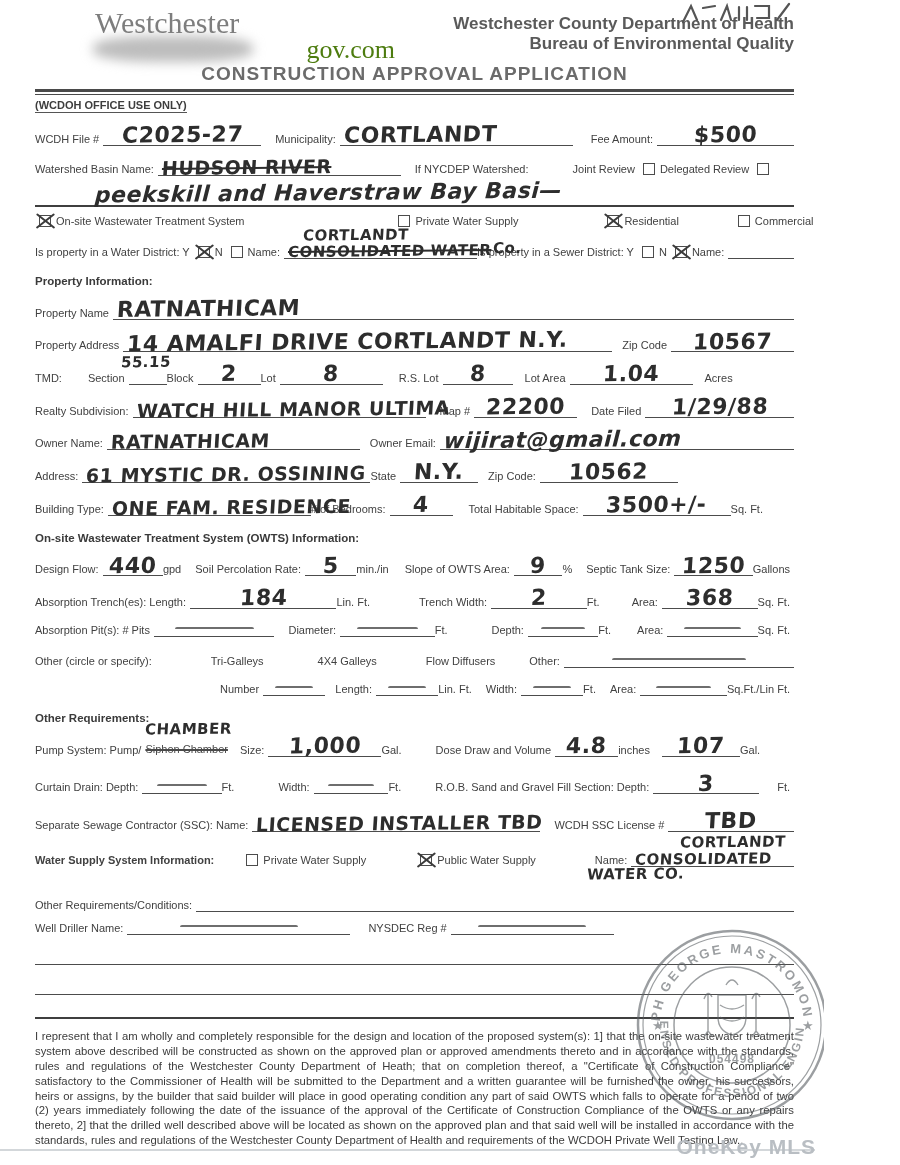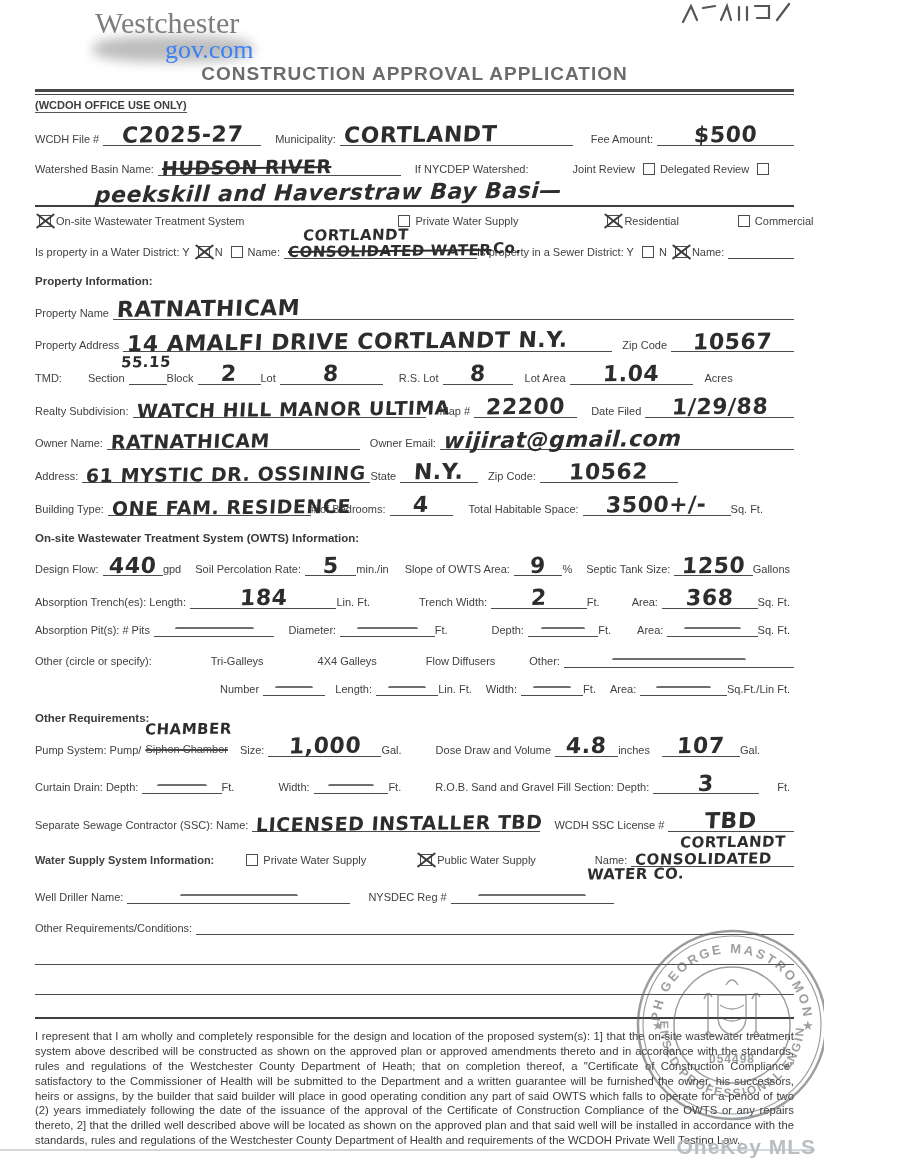--- a/index.html
+++ b/index.html
@@ -5,21 +5,21 @@
   html,body{margin:0;padding:0;background:#ffffff;}
   .page{position:relative;width:824px;height:1165px;overflow:hidden;background:#fff;
         font-family:"Liberation Sans",sans-serif;color:#3d3d3d;}
   .inner{padding:8px 30px 0 35px;}
   
   .hdr{display:flex;justify-content:space-between;align-items:flex-start;}
   .logo{position:relative;width:300px;padding-left:60px;}
   .smudge{position:absolute;left:58px;top:28px;width:160px;height:26px;background:#bdbdbd;
           filter:blur(6px);border-radius:40%;}
   .logo-top{position:relative;font-family:"Liberation Serif",serif;font-size:30px;color:#7d7d7d;line-height:1;}
-  .logo-bot{position:relative;font-family:"Liberation Serif",serif;font-size:26px;color:#3b82f6;line-height:.9;padding-left:70px;}
+  .logo-bot{position:relative;font-family:"Liberation Serif",serif;font-size:26px;color:#4d7c0f;line-height:.9;padding-left:70px;text-align:right;}
   .dept{ text-align:right;font-size:17px;font-weight:bold;color:#5a5a5a;line-height:1.15;padding-top:6px;}
   .title{text-align:center;font-size:19px;font-weight:bold;color:#6b6b6b;letter-spacing:1px;margin-top:2px;}
   .dblrule{border-top:3px solid #4a4a4a;border-bottom:1px solid #4a4a4a;height:2px;margin-top:4px;}
   .officeuse{font-weight:bold;font-size:11px;margin-top:3px;display:inline-block;border-bottom:1px solid #555;padding-bottom:1px;}
   
   .row{display:flex;align-items:flex-end;margin-top:13px;flex-wrap:nowrap;}
   .row.tight{margin-top:8px;}
   .lbl{font-size:11px;white-space:nowrap;padding:0 4px 1px 0;color:#414141;}
   .lbl.b{font-weight:bold;}
   .sect{font-weight:bold;font-size:11.5px;margin-top:16px;color:#3a3a3a;}
@@ -62,20 +62,24 @@
   </svg>
 
   <div class="inner">
     
     <div class="hdr">
       <div class="logo">
         <div class="smudge"></div>
         <div class="logo-top">Westchester</div>
         <div class="logo-bot">gov.com</div>
       </div>
+      <div class="dept">
+        <div>Westchester County Department of Health</div>
+        <div>Bureau of Environmental Quality</div>
+      </div>
     </div>
     <div class="title">CONSTRUCTION APPROVAL APPLICATION</div>
     <div class="dblrule"></div>
     <div class="officeuse">(WCDOH OFFICE USE ONLY)</div>
 
     
     <div class="row">
       <span class="lbl">WCDH File #</span>
       <span class="fill" style="width:150px">
           <span class="hw big">C2025-27</span>
@@ -407,34 +411,34 @@
       <span class="lbl" style="margin-left:55px">Name:</span>
       <span class="fill left grow">
         <span class="above hw sm" style="left:30%;top:-16px">CORTLANDT</span>
         <span class="hw sm">CONSOLIDATED</span>
       </span>
     </div>
     <div class="row" style="margin-top:1px;justify-content:flex-end">
       <span class="hw sm" style="margin-right:110px">WATER CO.</span>
     </div>
 
+    <div class="row" style="margin-top:16px">
+      <span class="lbl">Other Requirements/Conditions:</span>
+      <span class="fill grow"></span>
+    </div>
+
     <div class="row tight">
       <span class="lbl">Well Driller Name:</span>
       <span class="fill" style="width:215px">
           <span class="dash" style="width:55%"></span>
         </span>
       <span class="lbl" style="margin-left:18px">NYSDEC Reg #</span>
       <span class="fill" style="width:155px">
           <span class="dash"></span>
         </span>
-    </div>
-
-    <div class="row" style="margin-top:16px">
-      <span class="lbl">Other Requirements/Conditions:</span>
-      <span class="fill grow"></span>
     </div>
     <div class="row" style="margin-top:15px">
         <span class="fill grow"></span>
       </div>
     <div class="row" style="margin-top:15px">
         <span class="fill grow"></span>
       </div>
 
     <div style="border-top:2.5px solid #3f3f3f;margin-top:22px"></div>
 

